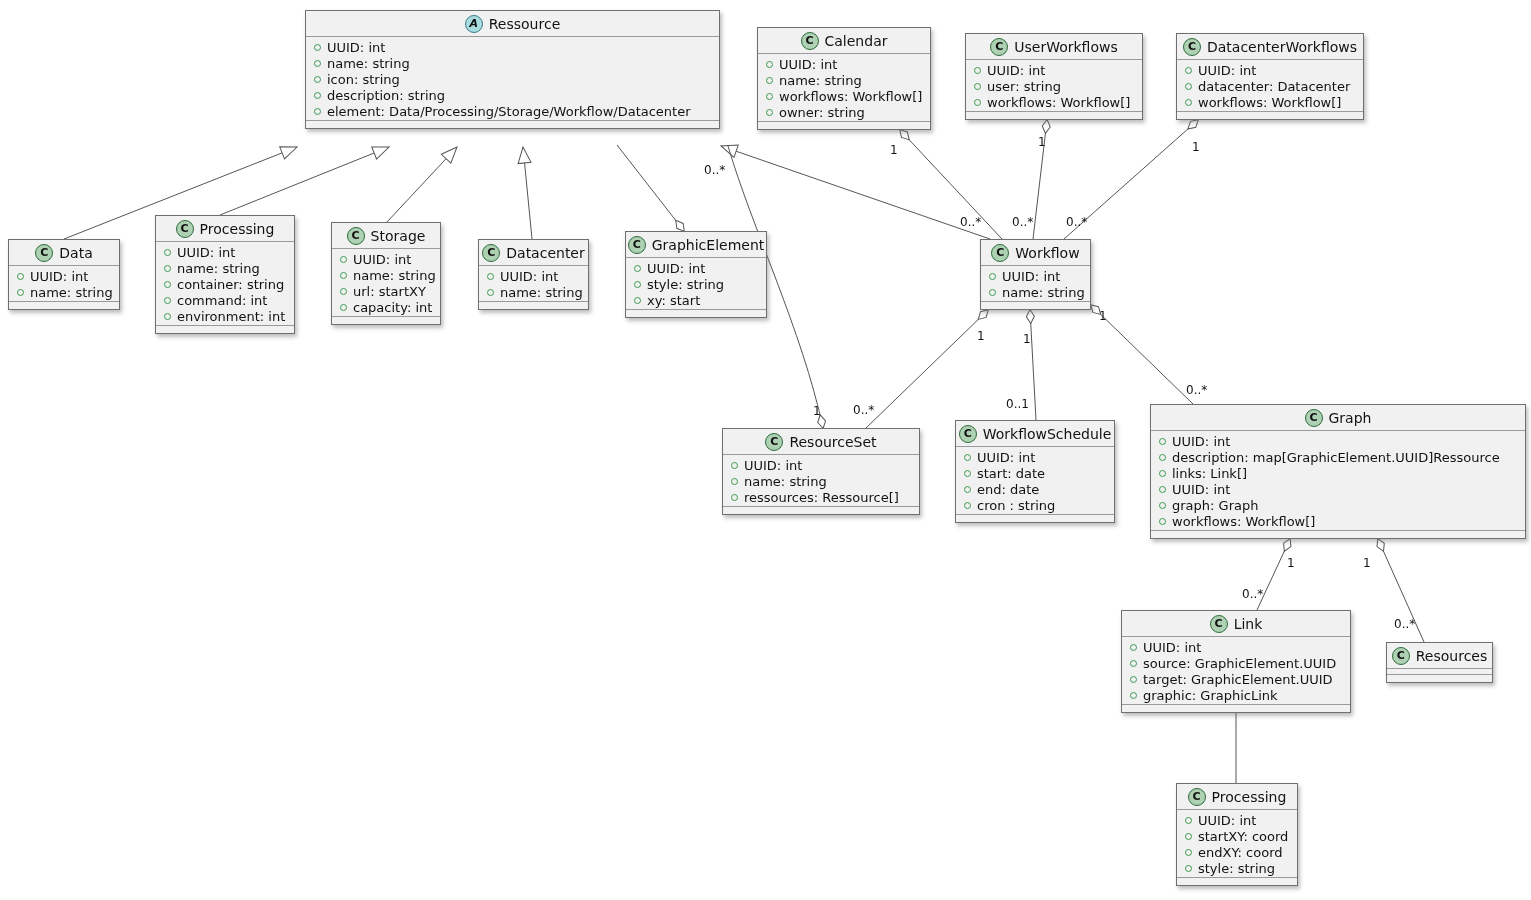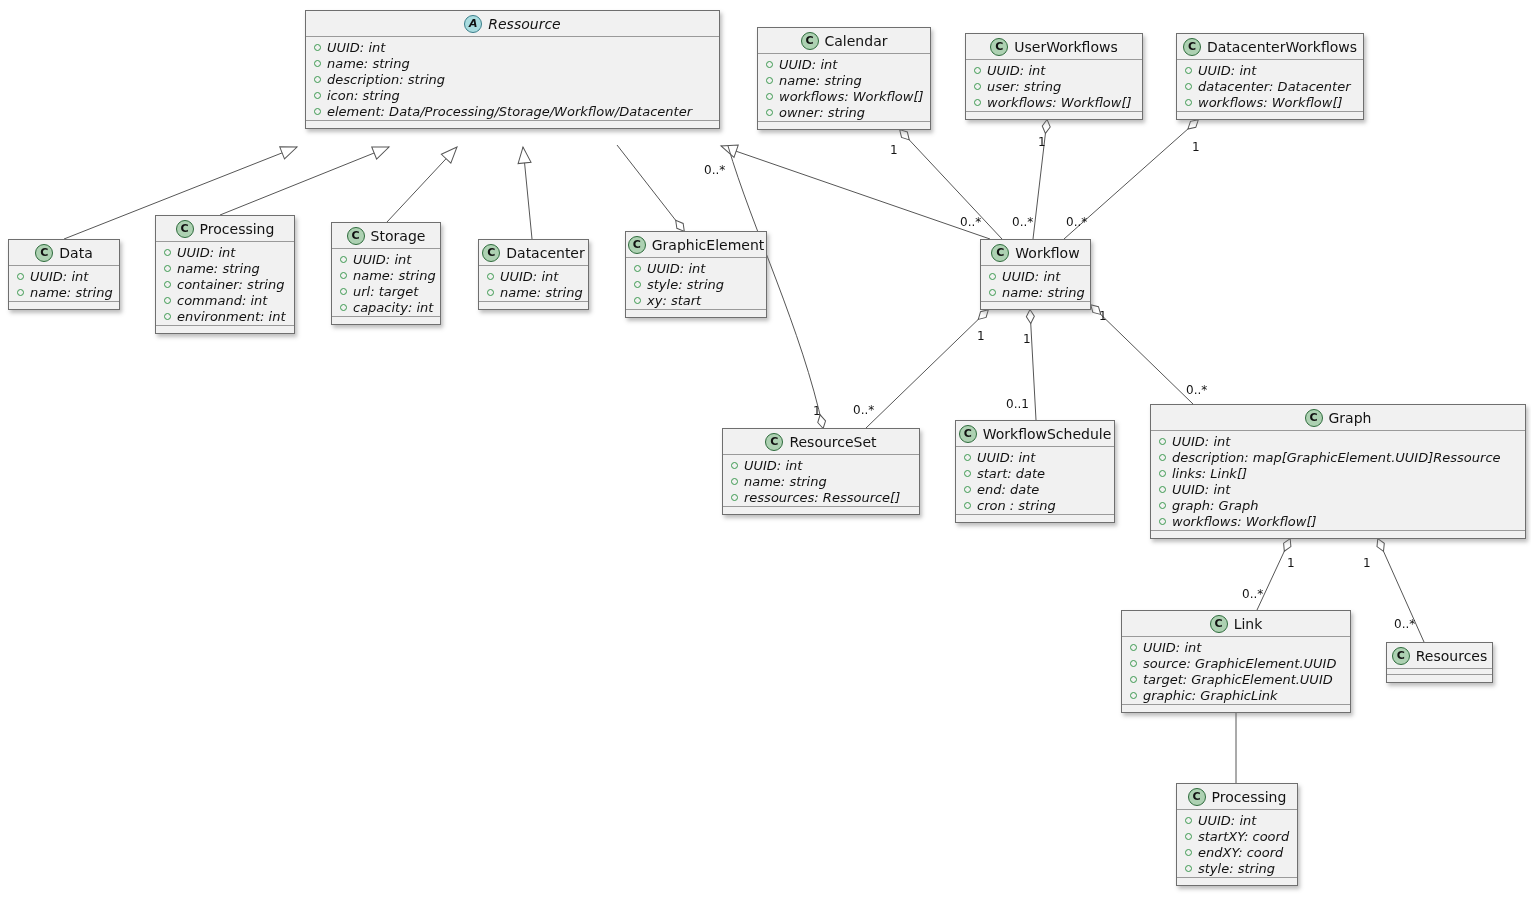--- a/index.html
+++ b/index.html
@@ -20,29 +20,29 @@
     gap:6px; border-bottom:1px solid #9A9A9A; padding:0 6px; white-space:nowrap;
   }
   .circ {
     width:18px; height:18px; border-radius:50%; flex:0 0 18px;
     display:flex; align-items:center; justify-content:center;
     font-size:11px; font-weight:bold; color:#111;
   }
   .circ.c { background:#ADD1B2; border:1px solid #2E6B3C; }
   .circ.a { background:#A9DCDF; border:1px solid #3A7E8A; font-style:italic; }
   .uml-title { font-size:14px; white-space:nowrap; }
-  .abstract .uml-title { font-style:italic; }
+  .abstract .uml-title { }
   .uml-attrs { padding:2px 0 1px; }
   .uml-attrs.empty { min-height:5px; padding:0; }
   .attr { display:flex; align-items:center; gap:6px; height:16px; padding:0 8px; white-space:nowrap; }
   .fdot {
     width:7px; height:7px; border-radius:50%; flex:0 0 7px;
     border:1px solid #3C9950; background:#F1F1F1;
   }
-  .atext { font-size:13px;font-style:italic; }
+  .atext { font-size:13px; }
   .uml-methods { border-top:1px solid #9A9A9A; height:8px; }
   text.mult { font-size:12px; fill:#141414; font-family:"DejaVu Sans","Liberation Sans",sans-serif; }
 </style>
 </head>
 <body>
 
 <div class="canvas">
 
   <svg class="edges" viewBox="0 0 1531 900">
     <defs>
@@ -102,28 +102,28 @@
       <div class="attr">
           <span class="fdot"></span>
           <span class="atext">UUID: int</span>
         </div>
       <div class="attr">
           <span class="fdot"></span>
           <span class="atext">name: string</span>
         </div>
       <div class="attr">
           <span class="fdot"></span>
+          <span class="atext">icon: string</span>
+        </div>
+      <div class="attr">
+          <span class="fdot"></span>
           <span class="atext">description: string</span>
         </div>
       <div class="attr">
           <span class="fdot"></span>
-          <span class="atext">icon: string</span>
-        </div>
-      <div class="attr">
-          <span class="fdot"></span>
           <span class="atext">element: Data/Processing/Storage/Workflow/Datacenter</span>
         </div>
     </div>
     <div class="uml-methods"></div>
   </div>
 
   <div class="uml-class" style="left:757px;top:27px;width:174px">
     <div class="uml-header">
       <span class="circ c">C</span>
       <span class="uml-title">Calendar</span>
@@ -250,21 +250,21 @@
       <div class="attr">
           <span class="fdot"></span>
           <span class="atext">UUID: int</span>
         </div>
       <div class="attr">
           <span class="fdot"></span>
           <span class="atext">name: string</span>
         </div>
       <div class="attr">
           <span class="fdot"></span>
-          <span class="atext">url: target</span>
+          <span class="atext">url: startXY</span>
         </div>
       <div class="attr">
           <span class="fdot"></span>
           <span class="atext">capacity: int</span>
         </div>
     </div>
     <div class="uml-methods"></div>
   </div>
 
   <div class="uml-class" style="left:478px;top:239px;width:111px">

